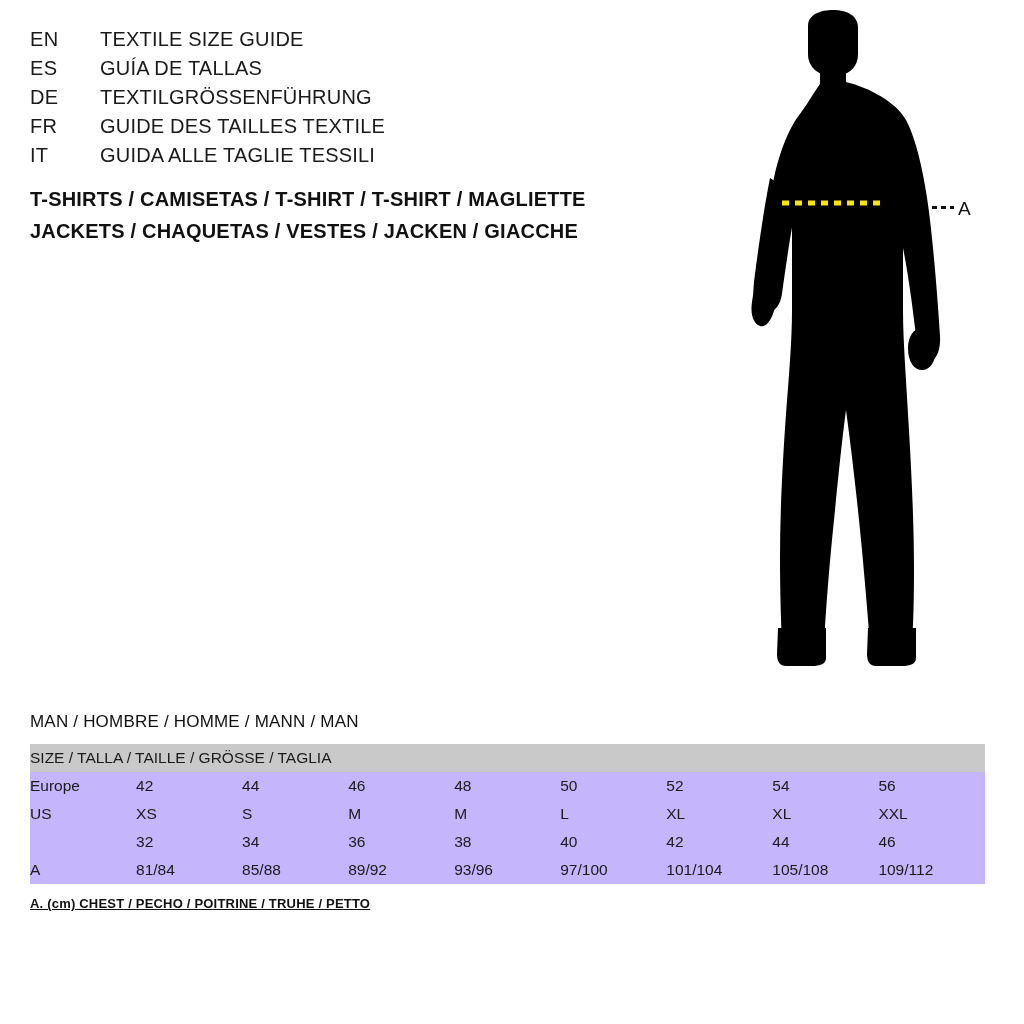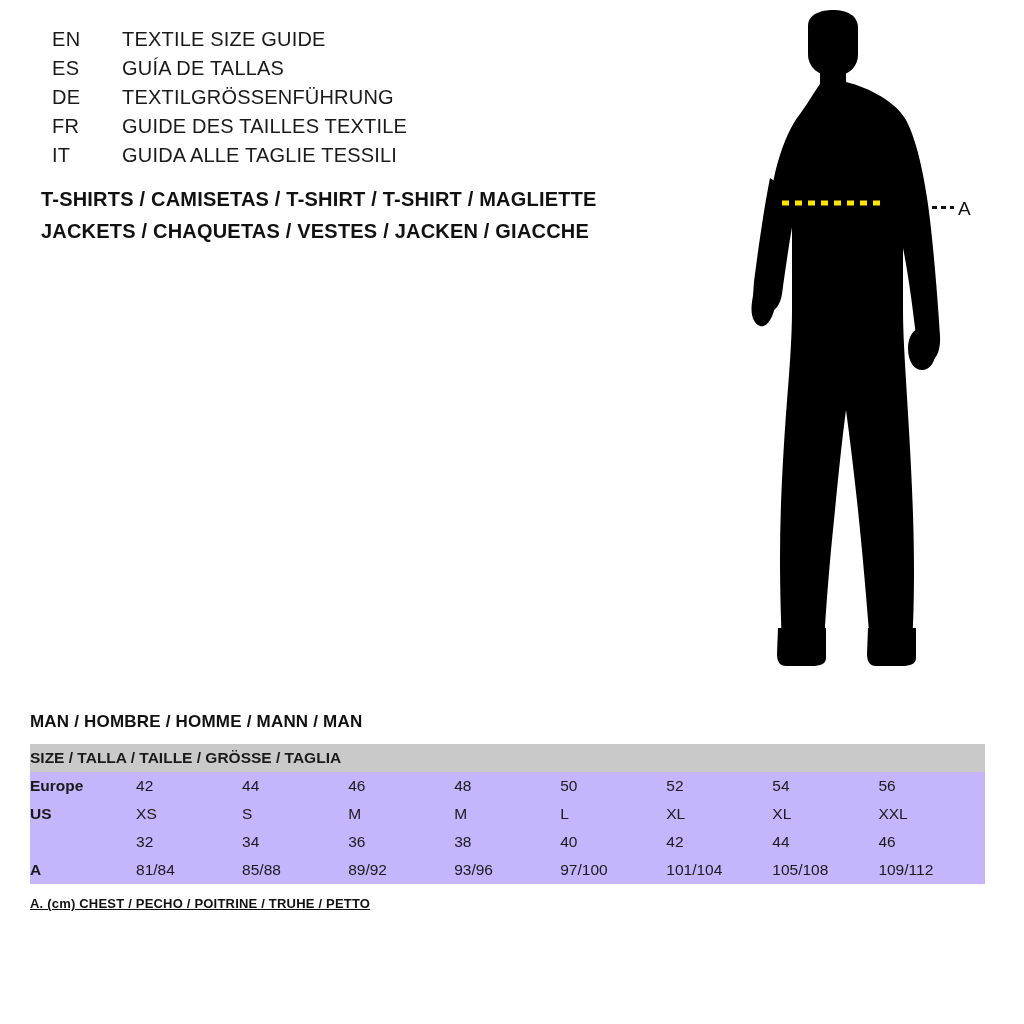--- a/index.html
+++ b/index.html
@@ -15,21 +15,20 @@
     position: relative;
     overflow: hidden;
   }
 
   
   .lang-block {
     position: absolute;
     left: 30px;
     top: 28px;
     width: 620px;
-    margin-left: 22px;
   }
   .lang-row {
     display: flex;
     align-items: baseline;
     margin-bottom: 2px;
     height: 27px;
   }
   .lang-code {
     width: 70px;
     font-size: 20px;
@@ -41,21 +40,20 @@
     letter-spacing: 0.2px;
     color: #1a1a1a;
   }
 
   
   .category-block {
     position: absolute;
     left: 30px;
     top: 188px;
     width: 640px;
-    margin-left: 11px;
   }
   .category-line {
     font-size: 20px;
     font-weight: bold;
     letter-spacing: 0.2px;
     margin-bottom: 9px;
     color: #111111;
   }
 
   
@@ -87,42 +85,41 @@
 
   
   .table-section {
     position: absolute;
     left: 30px;
     top: 712px;
     width: 955px;
   }
   .table-title {
     font-size: 17px;
-    font-weight: bold;
+    font-weight: normal;
     letter-spacing: 0.2px;
     margin-bottom: 12px;
     color: #111111;
   }
   table.size-table {
     border-collapse: collapse;
     width: 955px;
     table-layout: fixed;
   }
   table.size-table td {
     font-size: 15.5px;
     color: #1a1a1a;
     padding: 0;
     height: 28px;
     vertical-align: middle;
   }
   td.rowhead {
     text-align: left;
     padding-left: 4px;
     width: 140px;
-    font-weight: bold;
   }
   td.val {
     text-align: left;
   }
   tr.band-light td {
     background: #c4b5fd;
   }
   tr.header-row td {
     background: #c9c9c9;
     font-size: 15.5px;

